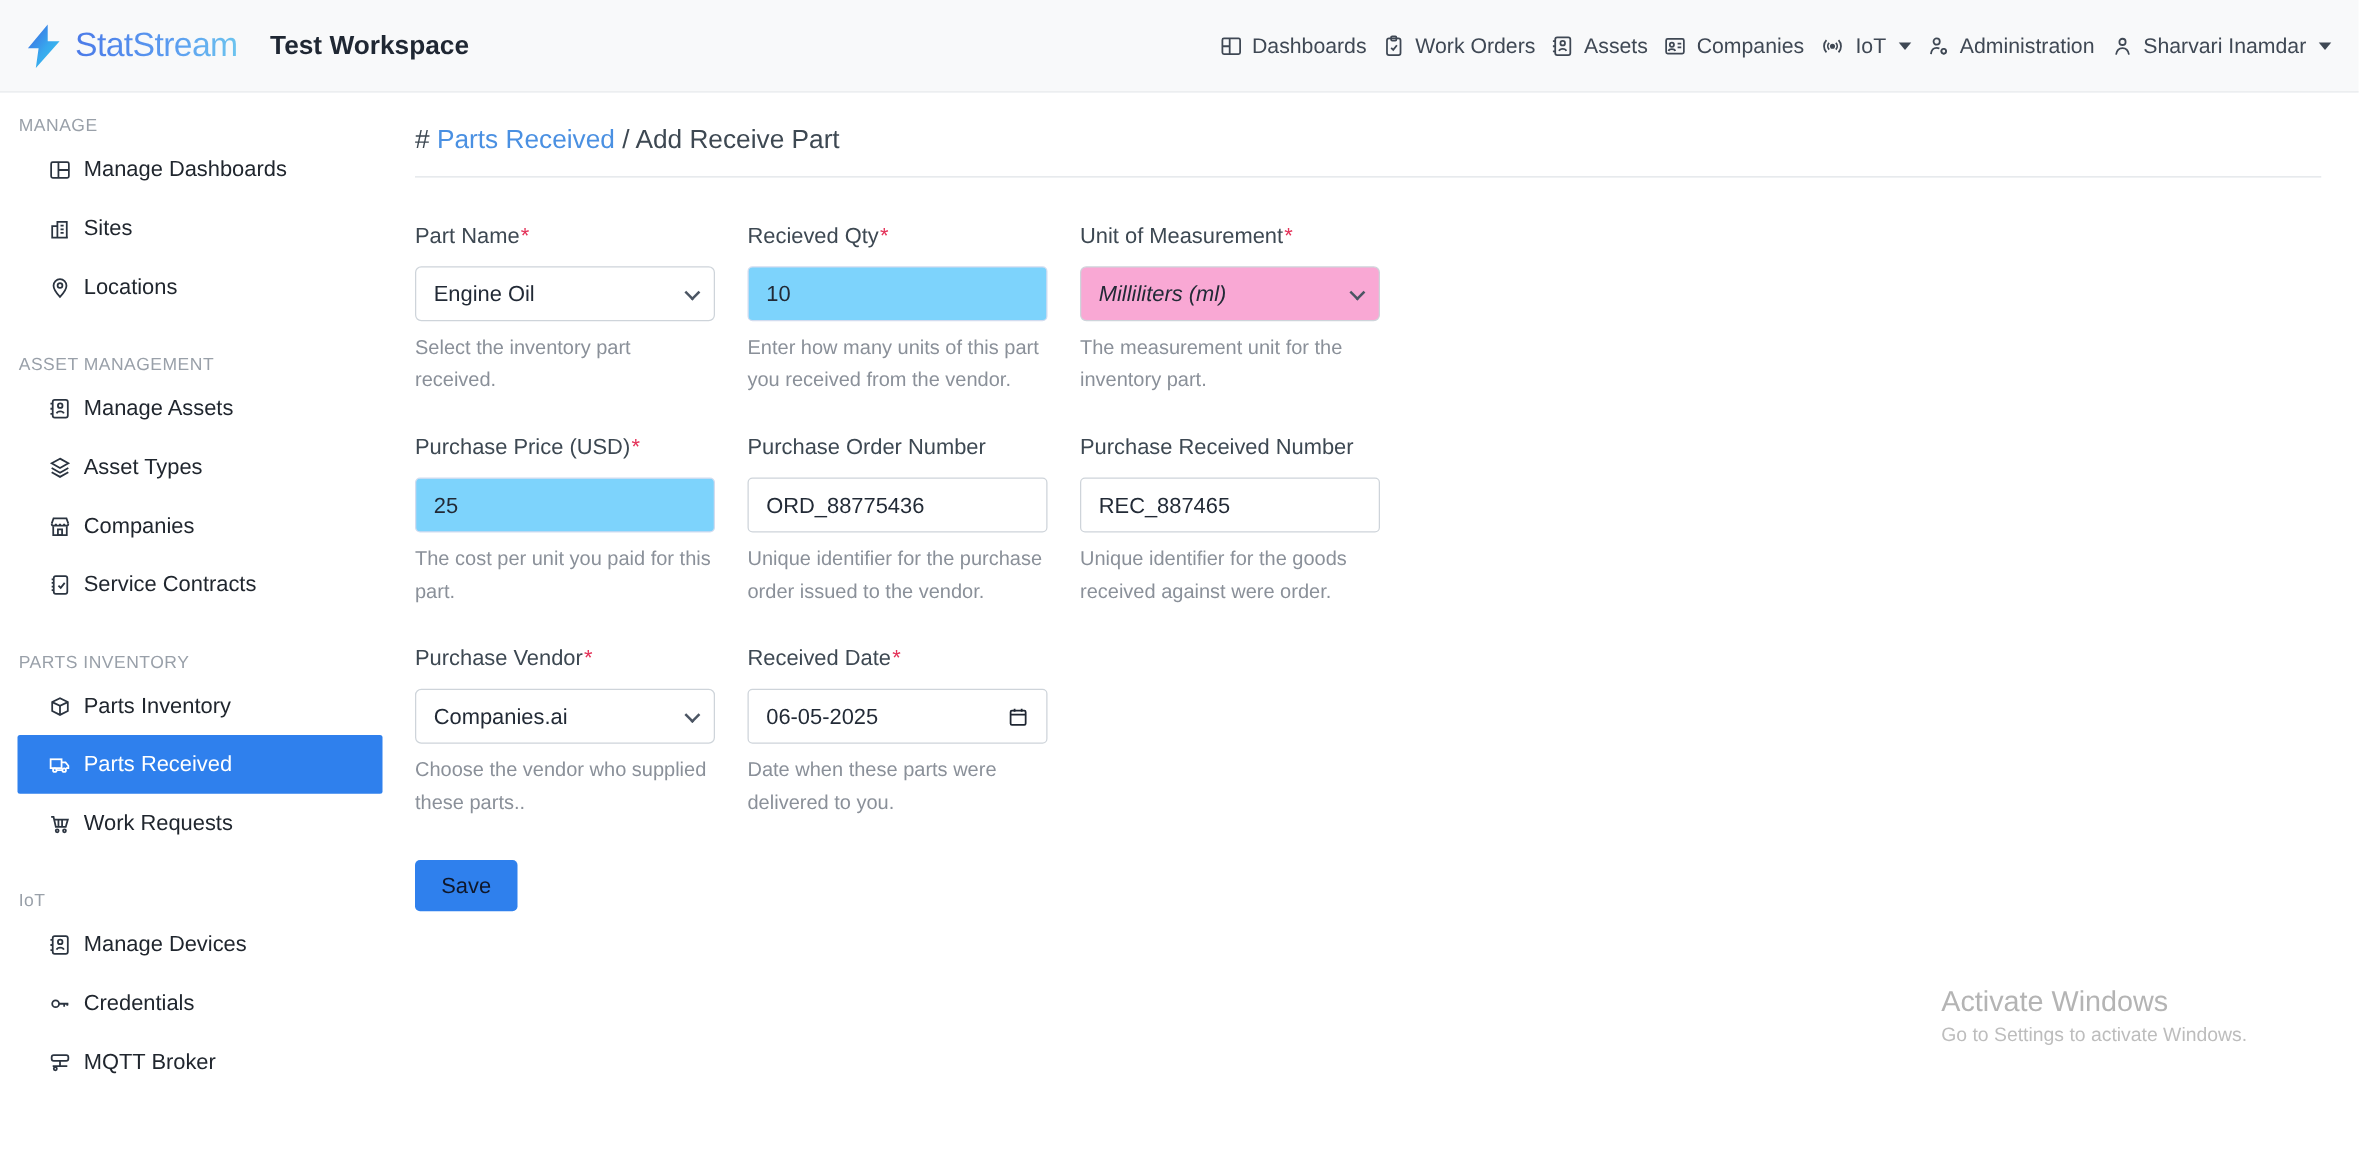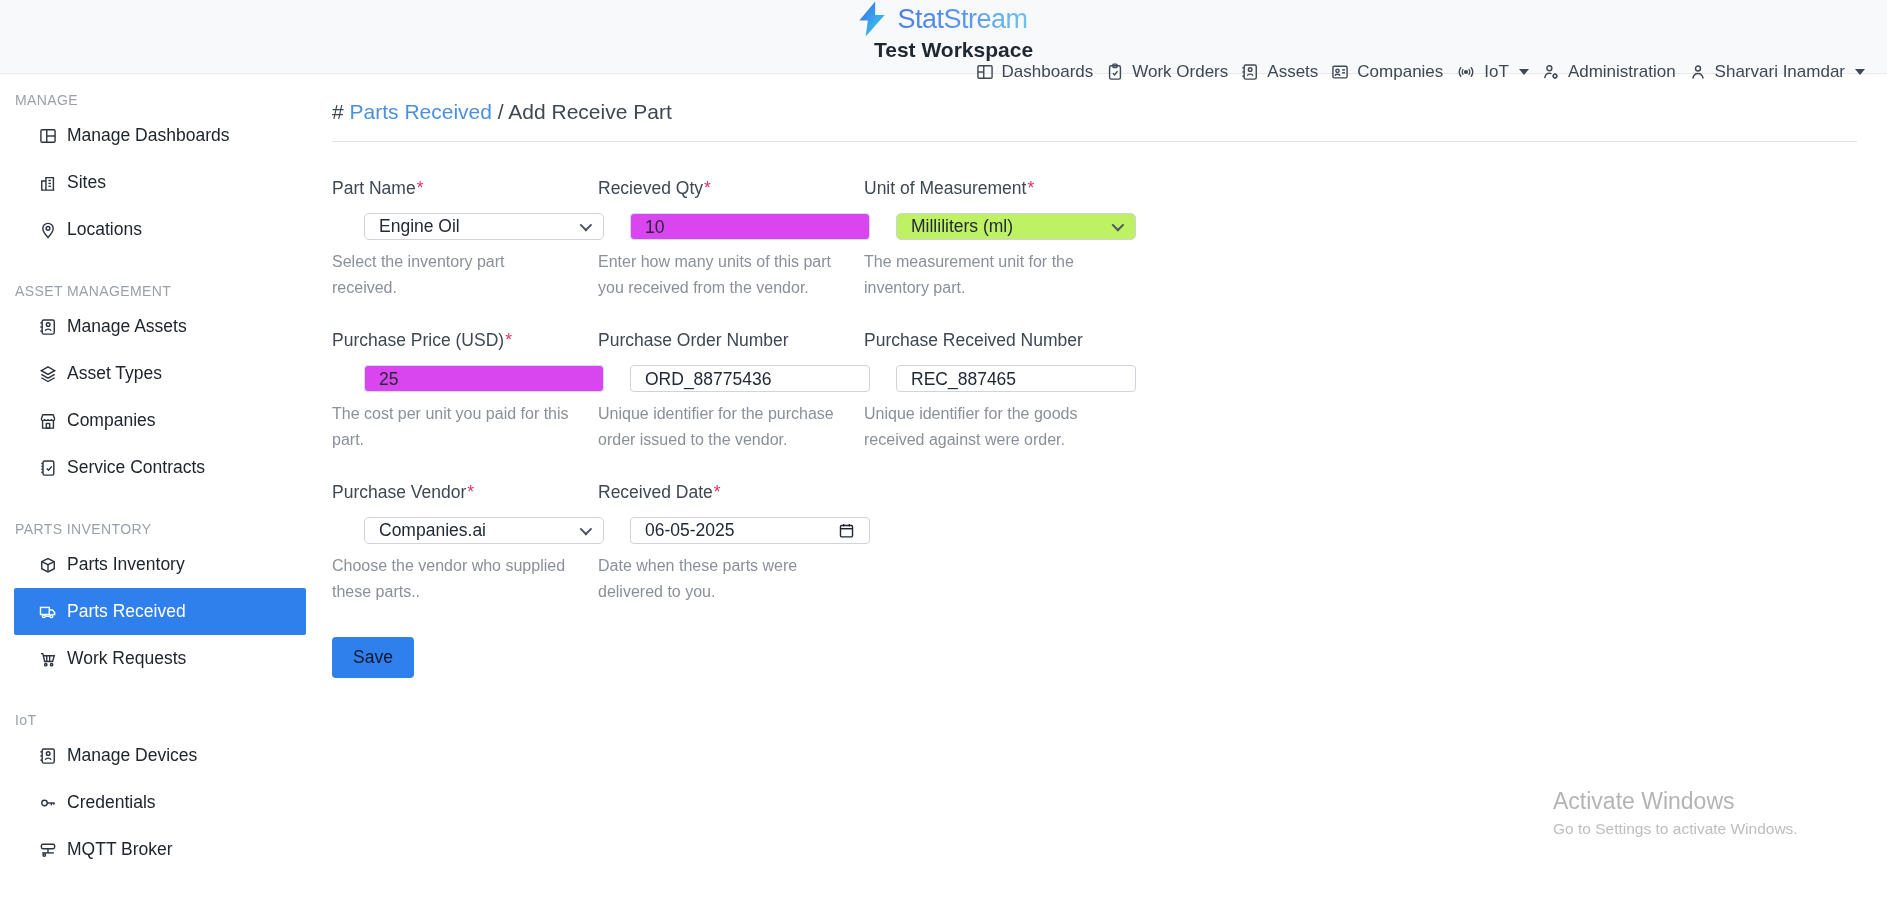--- a/index.html
+++ b/index.html
@@ -1,21 +1,21 @@
 <!DOCTYPE html>
 <html><head>
 <meta charset="utf-8">
 <style>
   * { margin:0; padding:0; box-sizing:border-box; }
   html,body { width:1887px; height:919px; overflow:hidden; background:#fff;
     font-family:"Liberation Sans", sans-serif; color:#212b36; }
 
   
   .header { height:74px; background:#f8f9fa; border-bottom:1px solid #e8eaed;
-    display:flex; align-items:center; padding:0 22px 0 16px;flex-direction:column; }
+    display:flex; align-items:center; padding:0 22px 0 16px; }
   .brand { display:flex; align-items:center; gap:6px; cursor:pointer; }
   .brand-name { font-size:27px; font-weight:400; letter-spacing:-0.5px;
     background:linear-gradient(90deg,#4b7ae8 0%, #5b9cf0 60%, #6cc4ef 100%);
     -webkit-background-clip:text; background-clip:text; color:transparent; }
   .workspace { font-size:21px; font-weight:700; color:#1f2733; margin-left:26px; }
   .nav { margin-left:auto; display:flex; align-items:center; gap:12px; }
   .nav-item { display:flex; align-items:center; gap:7px; font-size:17px;
     color:#3f4854; cursor:pointer; white-space:nowrap; }
   .nav-item svg { display:block; }
   .caret { width:0; height:0; border-left:5px solid transparent;
@@ -37,30 +37,30 @@
   
   .main { flex:1; padding:26px 30px 0 26px; position:relative; }
   .breadcrumb { font-size:21px; color:#3d4852; }
   .breadcrumb a { color:#4a90e2; text-decoration:none; cursor:pointer; }
   .rule { border:none; border-top:1px solid #dfe3e8; margin:17px 0 36px 0; }
 
   .form-grid { display:grid; grid-template-columns:240px 240px 240px;
     column-gap:26px; row-gap:30px; }
   .field-label { font-size:17.5px; color:#3d4852; margin-bottom:14px; }
   .req { color:#e4345a; margin-left:1px; }
-  .control { height:27px; width:100%; border:1px solid #ced4da; border-radius:4px;
+  .control { height:44px; width:100%; border:1px solid #ced4da; border-radius:4px;
     font-size:17.5px; color:#222a36; display:flex; align-items:center;
     padding:0 14px; background:#fff; position:relative;
-    font-family:"Liberation Sans", sans-serif;margin-left:32px; }
+    font-family:"Liberation Sans", sans-serif; }
   .control.select { cursor:pointer; justify-content:space-between; border-radius:5px; }
   .chev { width:9px; height:9px; border-right:2px solid #4b5563;
     border-bottom:2px solid #4b5563; transform:rotate(45deg) translateY(-2px); }
   input.control { display:block; line-height:42px; }
-  .filled { background:#d946ef; border-color:#d2dcef; }
-  .disabled { background:#bef264; }
+  .filled { background:#7dd3fc; border-color:#d2dcef; }
+  .disabled { background:#f9a8d4;font-style:italic; }
   .help { font-size:16px; color:#8a9099; line-height:1.6; margin-top:9px; }
   .save-btn { margin-top:32px; background:#2f80ed; color:#0f172a; border:none;
     border-radius:4px; font-size:17.5px; padding:10px 21px; cursor:pointer;
     font-family:"Liberation Sans", sans-serif; }
 
   
   .watermark { position:absolute; left:1553px; top:788px; pointer-events:none; }
   .watermark .wm1 { font-size:23px; color:#b4b4b4; }
   .watermark .wm2 { font-size:15.5px; color:#bdbdbd; margin-top:5px; }
 </style>

